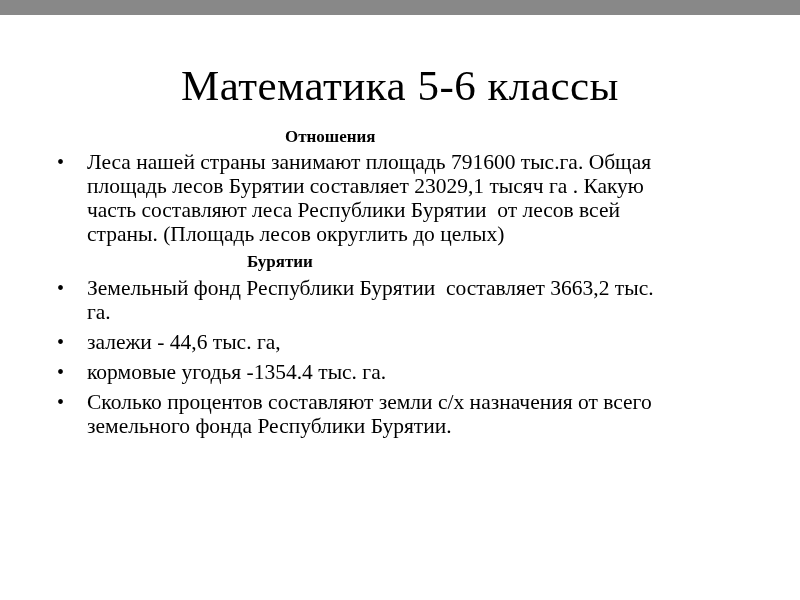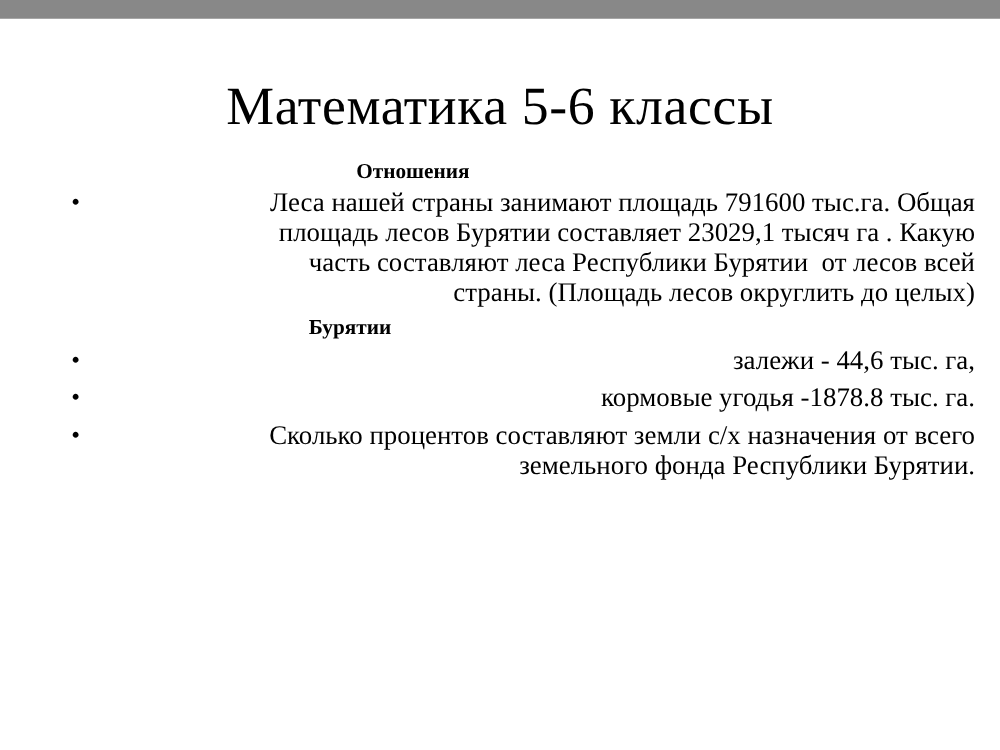--- a/index.html
+++ b/index.html
@@ -36,21 +36,20 @@
     list-style: none;
     margin: 3px 0 0 0;
     padding: 0;
     font-size: 21.5px;
     line-height: 24px;
   }
   ul.bullets li {
     position: relative;
     padding-left: 47px;
     margin: 0 0 6px 0;
-    text-align: right;
   }
   ul.bullets li::before {
     content: "\2022";
     position: absolute;
     left: 17px;
     top: 0;
     font-size: 20px;
   }
   .bullet-text {
     white-space: pre-wrap;
@@ -72,24 +71,28 @@
 площадь лесов Бурятии составляет 23029,1 тысяч га . Какую
 часть составляют леса Республики Бурятии  от лесов всей
 страны. (Площадь лесов округлить до целых)</span>
       </li>
     </ul>
 
     <div class="subheading sub-procenty">Бурятии</div>
 
     <ul class="bullets">
       <li>
+        <span class="bullet-text">Земельный фонд Республики Бурятии  составляет 3663,2 тыс.
+га.</span>
+      </li>
+      <li>
         <span class="bullet-text">залежи - 44,6 тыс. га,</span>
       </li>
       <li>
-        <span class="bullet-text">кормовые угодья -1878.8 тыс. га.</span>
+        <span class="bullet-text">кормовые угодья -1354.4 тыс. га.</span>
       </li>
       <li>
         <span class="bullet-text">Сколько процентов составляют земли с/х назначения от всего
 земельного фонда Республики Бурятии.</span>
       </li>
     </ul>
 
   </div>
 </div>
 

